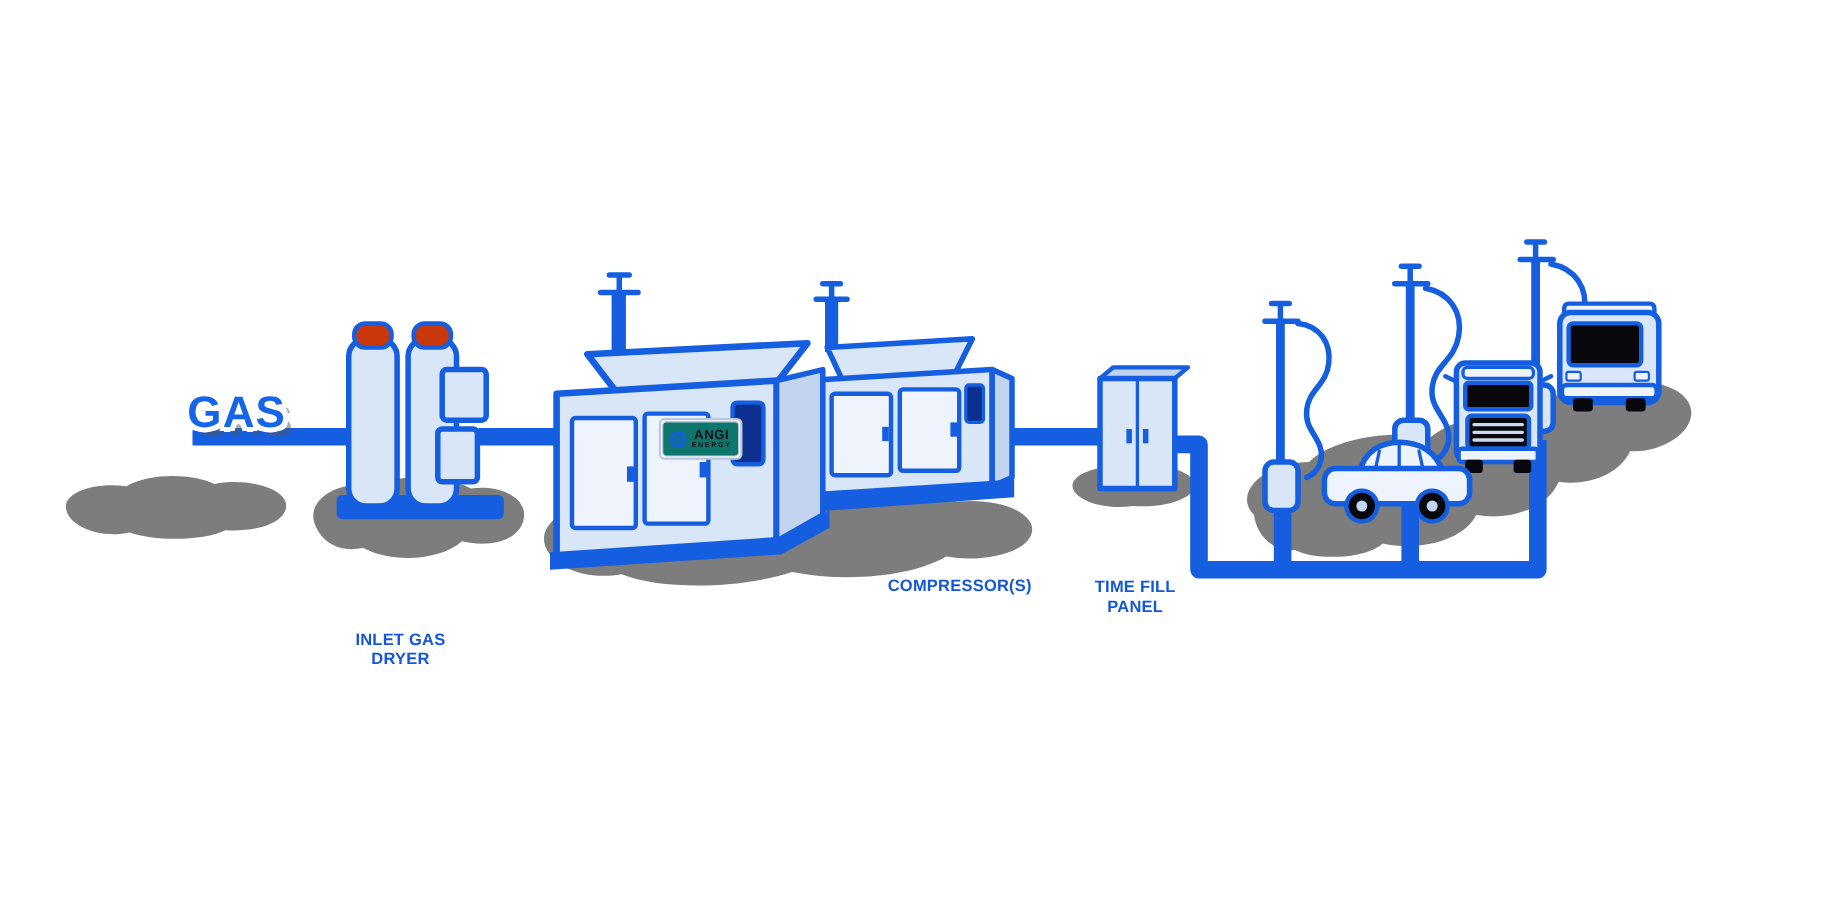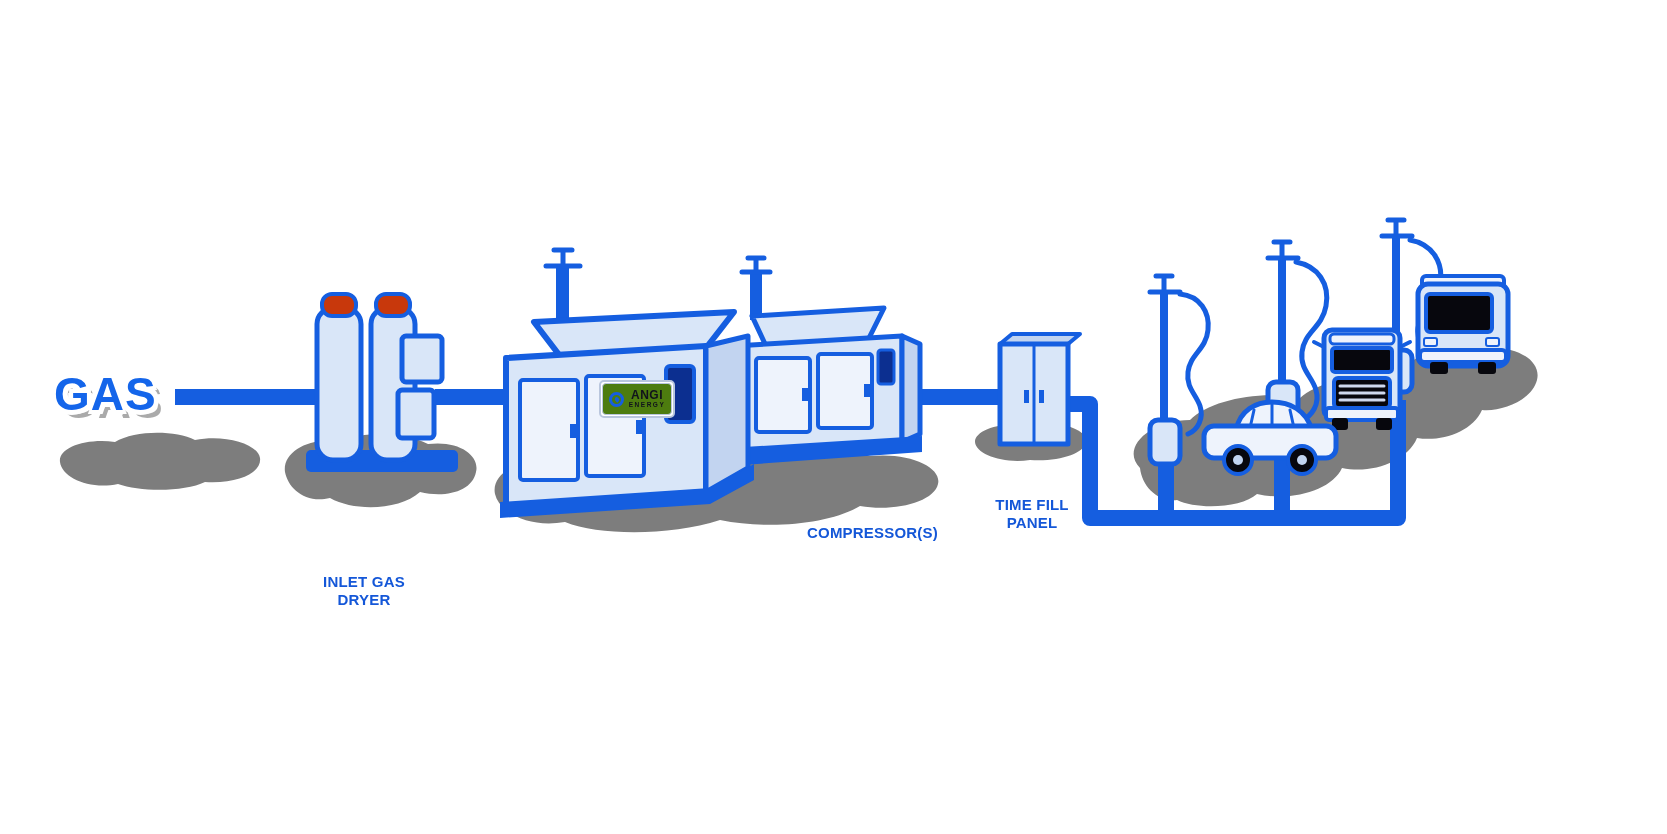--- a/index.html
+++ b/index.html
@@ -36,28 +36,28 @@
   .nofill{fill:none;}
   .pipe{stroke:var(--primary-blue);stroke-width:16;fill:none;stroke-linejoin:round;}
   .hose{stroke:var(--primary-blue);stroke-width:5;fill:none;stroke-linecap:round;}
   .slat{stroke:#cfd9ee;stroke-width:3;stroke-linecap:round;}
 
   
   .lbl{position:absolute;text-align:center;font-weight:bold;color:var(--label-blue);
        font-size:15px;line-height:1.18;letter-spacing:.2px;text-transform:uppercase;}
   .lbl span{display:block;}
 
-  .title{position:absolute;left:54px;top:372px;width:206px;text-align:left;
-    font-size:46px;font-weight:800;line-height:.98;color:var(--title-blue);letter-spacing:1px;
+  .title{position:absolute;left:54px;top:356px;width:206px;text-align:right;
+    font-size:40px;font-weight:800;line-height:.98;color:var(--title-blue);letter-spacing:1px;
     text-shadow:-4px -4px 0 #fff,4px -4px 0 #fff,-4px 4px 0 #fff,4px 4px 0 #fff,
       -5px 0 0 #fff,5px 0 0 #fff,0 -5px 0 #fff,0 5px 0 #fff,7px 8px 0 rgba(85,85,85,.5);}
   .title span{display:block;}
 
   
-  .logo{position:absolute;left:602px;top:383px;width:70px;height:32px;background:#4d7c0f;
+  .logo{position:absolute;left:602px;top:383px;width:70px;height:32px;background:#0f766e;
     border:1px solid #b9c6dd;border-radius:4px;display:flex;align-items:center;
     justify-content:center;gap:5px;}
   .logo-ring{width:15px;height:15px;border:3px solid var(--primary-blue);border-radius:50%;
     position:relative;flex:0 0 auto;}
   .logo-ring::after{content:"";position:absolute;left:3px;top:2px;width:4px;height:5px;
     background:var(--primary-blue);border-radius:50% 50% 50% 0;transform:rotate(-45deg);}
   .logo-text{display:flex;flex-direction:column;align-items:center;line-height:1;}
   .logo-name{font-size:12px;font-weight:800;color:#10121c;letter-spacing:.5px;}
   .logo-sub{font-size:6.5px;font-weight:bold;color:#10121c;letter-spacing:1.5px;margin-top:1px;}
 </style>
@@ -193,21 +193,21 @@
 
 <div class="lbl" style="left:298px;top:548px;width:132px;margin-top:25px;">
   <span>INLET GAS</span>
   <span>DRYER</span>
 </div>
 
 <div class="lbl" style="left:795px;top:524px;width:155px;">
   <span>COMPRESSOR(S)</span>
 </div>
 
-<div class="lbl" style="left:973px;top:496px;width:118px;">
+<div class="lbl" style="left:973px;top:525px;width:118px;">
   <span>TIME FILL</span>
   <span>PANEL</span>
 </div>
 
 
 <div class="logo">
   <span class="logo-ring"></span>
   <span class="logo-text">
     <span class="logo-name">ANGI</span>
     <span class="logo-sub">ENERGY</span>

